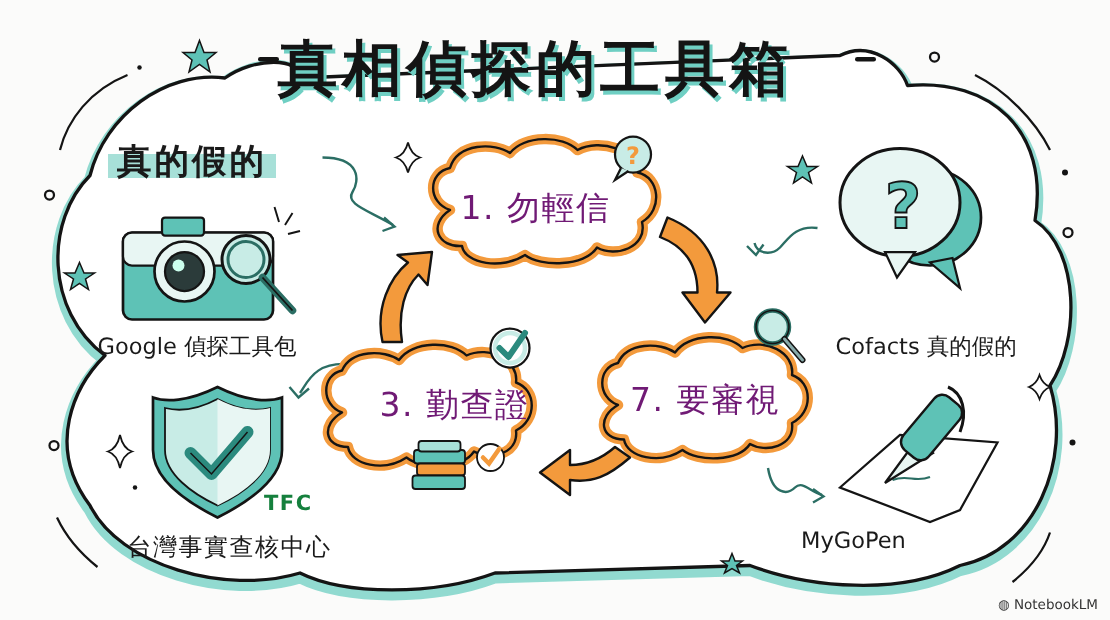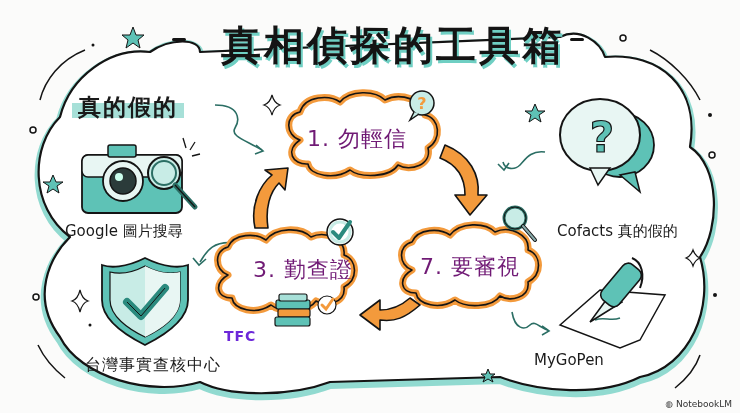--- a/index.html
+++ b/index.html
@@ -5,35 +5,35 @@
   html, body { margin: 0; padding: 0; }
   body {
     width: 740px; height: 413px; overflow: hidden;
     background: #fbfbfa;
     font-family: "DejaVu Sans", sans-serif;
     position: relative;
   }
   .stage { position: absolute; left: 0; top: 0; width: 740px; height: 413px; }
   svg.bg { position: absolute; left: 0; top: 0; }
   .title {
-    position: absolute; left: 185px; top: 18px; width: 380px; text-align: right;
+    position: absolute; left: 185px; top: 18px; width: 380px; text-align: left;
     font-size: 40px; font-weight: bold; letter-spacing: 3px; color: #141414;
     text-shadow: 2px 3px 0 #6fcfc3;
   }
   .title-dash { position: absolute; top: 38px; width: 14px; height: 3px; background:#141414; border-radius:2px; }
   .kit-label {
     position: absolute; left: 72px; top: 92px; font-size: 23px; font-weight: bold; color: #1a1a1a;
     letter-spacing: 2px; padding: 0 6px;
     background: linear-gradient(180deg, transparent 35%, #a7e0d8 35%, #a7e0d8 85%, transparent 85%);
   }
   .lbl { position: absolute; font-size: 15px; color: #1a1a1a; white-space: nowrap; }
   .step {
     position: absolute; font-size: 22px; color: #701a75; white-space: nowrap; letter-spacing: 1px;
   }
-  .tfc { position: absolute; left: 176px; top: 328px; font-size: 14px; font-weight: bold; color:#6d28d9; letter-spacing: 1px; margin-left: 48px; }
+  .tfc { position: absolute; left: 176px; top: 328px; font-size: 14px; font-weight: bold; color:#15803d; letter-spacing: 1px; }
   .watermark { position: absolute; right: 8px; bottom: 4px; font-size: 9px; color: #333; }
 </style>
 </head>
 <body>
 
 <div class="stage">
 
   <svg class="bg" width="740" height="413" viewBox="0 0 740 413">
 
     <path d="M150 55 C170 40, 200 40, 200 55 L560 40 C580 30,600 45,605 60 C660 55,700 90,690 150 C720 170,720 230,700 260 C715 310,690 370,640 380 C600 400,540 395,500 380 L330 385 C290 400,230 400,200 385 C150 400,80 380,60 340 C30 300,50 260,70 240 C30 210,30 150,60 120 C70 80,110 50,150 55 Z" fill="none" stroke="#7ed3c8" stroke-width="8" stroke-linejoin="round" opacity="0.85"></path>
@@ -162,21 +162,21 @@
       <path d="M632 258 C642 262,645 275,640 288" stroke="#141414" stroke-width="2" fill="none"></path>
     </g>
   </svg>
 
   <div class="title-dash" style="left:172px"></div>
   <div class="title-dash" style="left:570px"></div>
   <div class="title">真相偵探的工具箱</div>
 
   <div class="kit-label">真的假的</div>
 
-  <div class="lbl" style="left:65px; top:222px;">Google 圖片搜尋</div>
+  <div class="lbl" style="left:65px; top:222px;">Google 偵探工具包</div>
   <div class="lbl" style="left:85px; top:355px; font-size:16px; letter-spacing:1px;">台灣事實查核中心</div>
   <div class="tfc">TFC</div>
   <div class="lbl" style="left:557px; top:222px;">Cofacts 真的假的</div>
   <div class="lbl" style="left:534px; top:351px; font-size:15px;">MyGoPen</div>
 
   <div class="step" style="left:307px; top:124px;">1. 勿輕信</div>
   <div class="step" style="left:420px; top:252px;">7. 要審視</div>
   <div class="step" style="left:234px; top:255px;margin-left:19px;">3. 勤查證</div>
 
   <div class="watermark">

